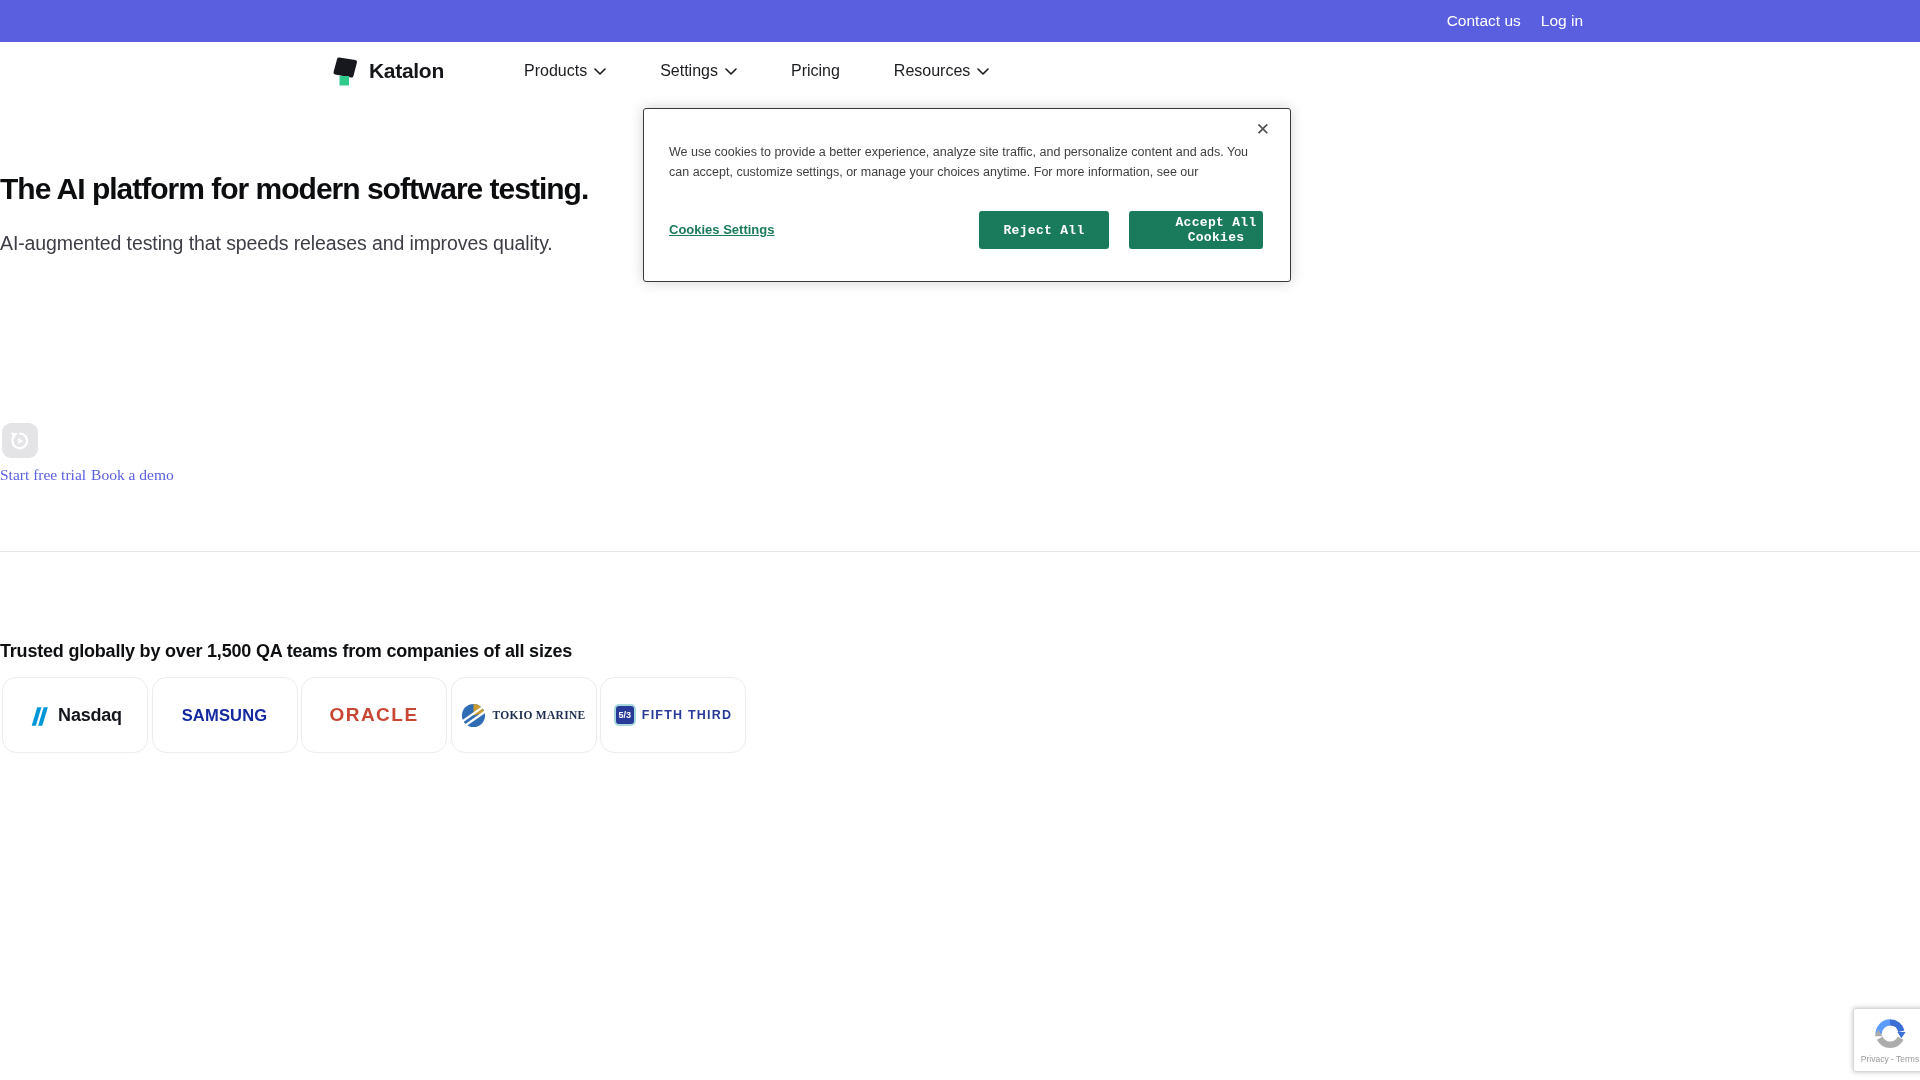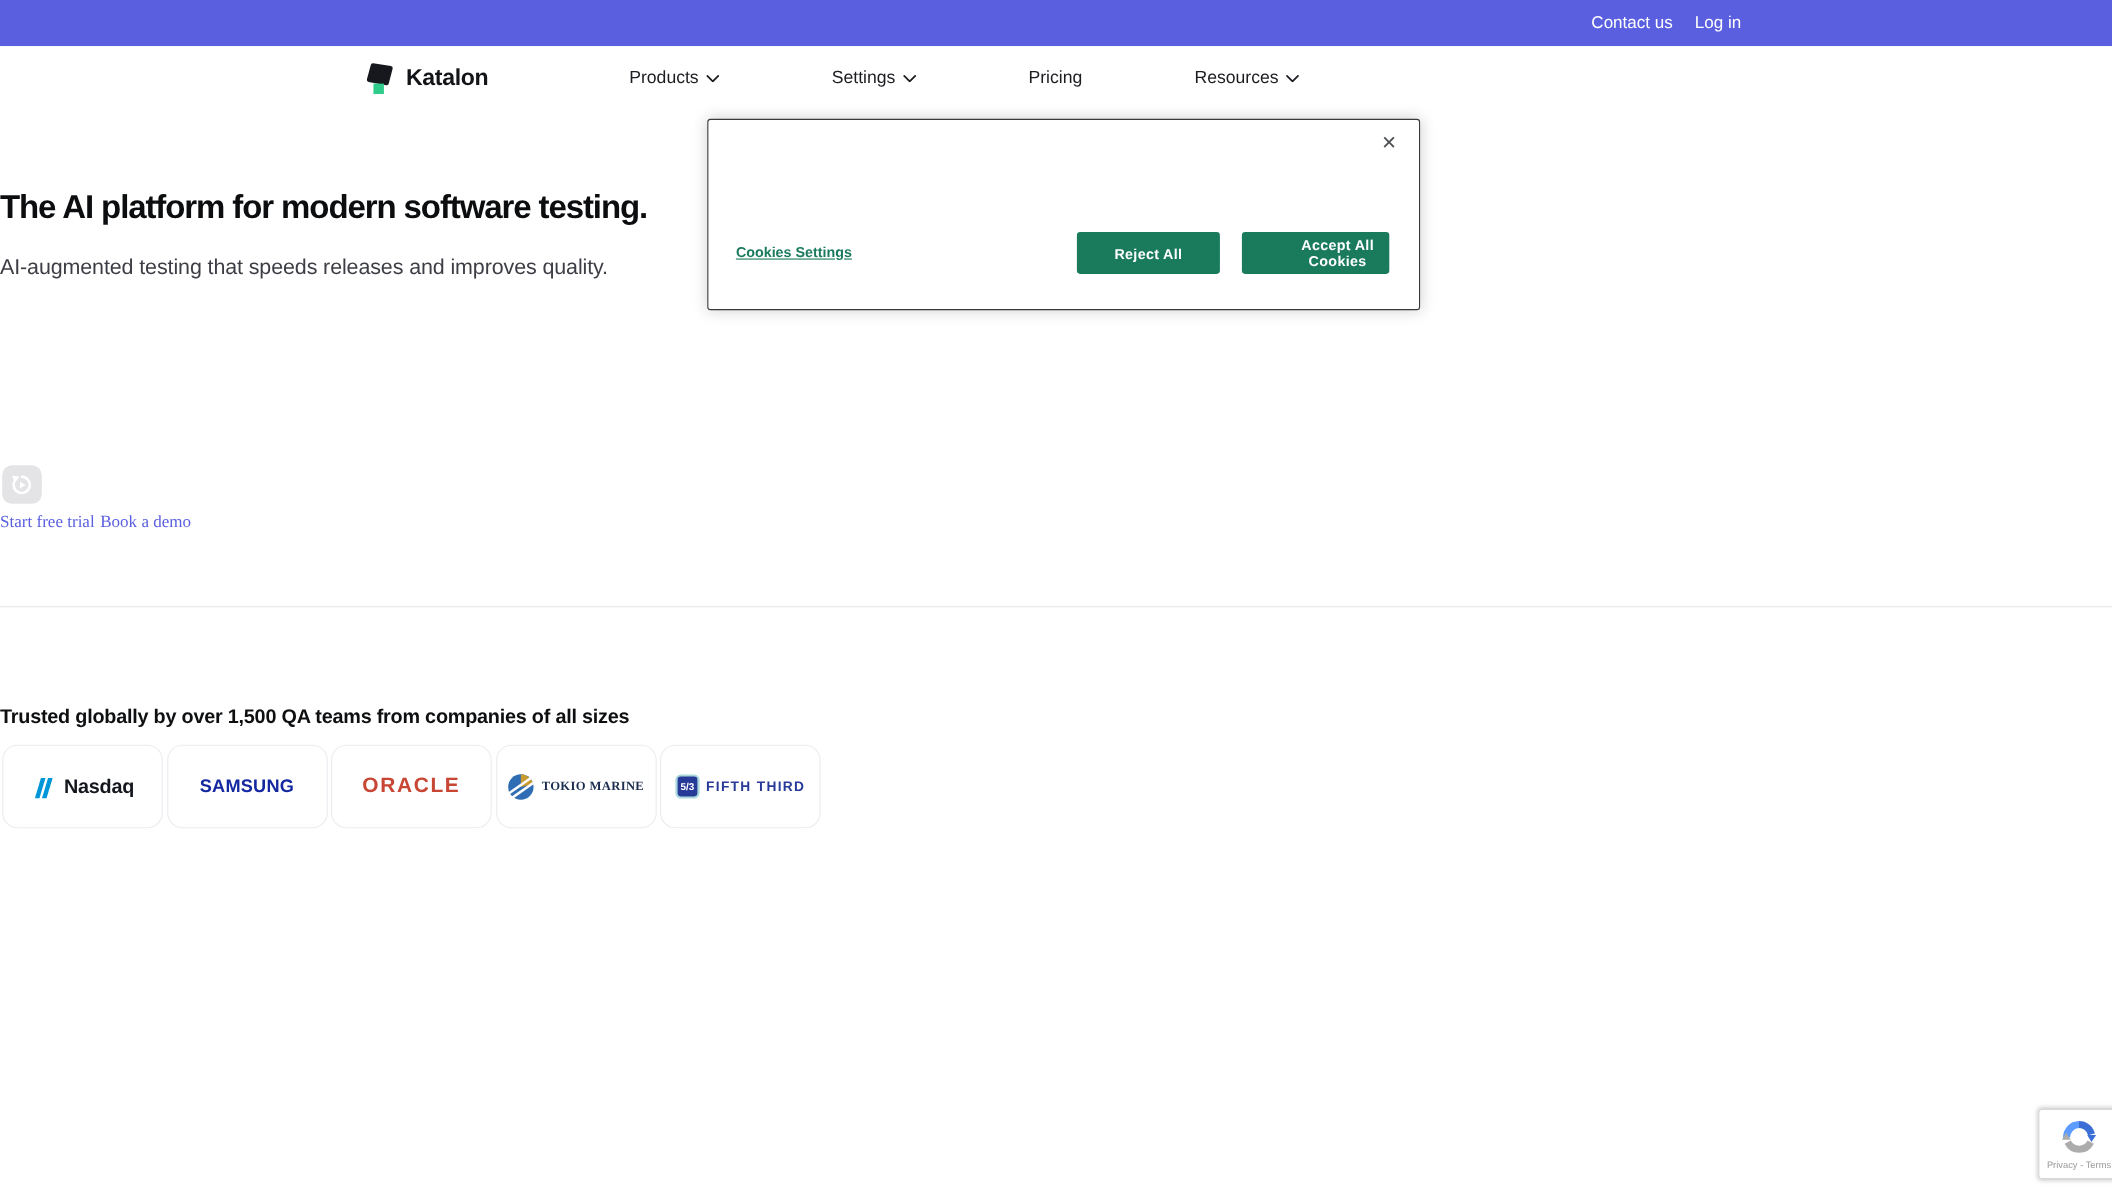--- a/index.html
+++ b/index.html
@@ -13,42 +13,42 @@
   
   .topbar { position:absolute; top:0; left:0; width:1920px; height:42px; background:var(--accent,#5A5FE0); }
   .topbar-links { position:absolute; right:337px; top:0; height:42px; display:flex; align-items:center; gap:20px; }
   .topbar-links a { color:#ffffff; font-size:15.5px; }
 
   
   .header { position:absolute; top:42px; left:0; width:1920px; height:58px; background:#ffffff;text-decoration:underline; }
   .brand { position:absolute; left:333px; top:14px; display:flex; align-items:center; gap:9px; cursor:pointer; }
   .brand-name { font-size:21px; font-weight:700; letter-spacing:-0.3px; color:#141518; }
   .nav { position:absolute; left:524px; top:0; height:58px; display:flex; align-items:center; gap:54px; }
-  .nav-item { display:flex; align-items:center; gap:7px; font-size:16px; font-weight:500; color:#1b1c20; cursor:pointer;margin-left:48px; }
+  .nav-item { display:flex; align-items:center; gap:7px; font-size:16px; font-weight:500; color:#1b1c20; cursor:pointer; }
 
   
   .hero-title { position:absolute; left:0; top:172px; font-size:30px; font-weight:700; letter-spacing:-1px; color:#0c0d0f; }
   .hero-subtitle { position:absolute; left:0; top:232px; font-size:19.5px; font-weight:400; letter-spacing:-0.1px; color:#3d3e45; }
   .replay-btn { position:absolute; left:2px; top:423px; width:36px; height:35px; border-radius:9px;
     background:#e4e4e6; display:flex; align-items:center; justify-content:center; cursor:pointer; }
   .hero-ctas { position:absolute; left:0; top:466px; font-size:15.5px; display:flex; gap:5px; }
   .hero-ctas a { color:var(--accent,#5A5FE0);font-family:Liberation Serif, serif; }
 
   .divider { position:absolute; left:0; top:551px; width:1920px; height:1px; background:#e7e7e9; }
 
   
   .cookie-dialog { position:absolute; left:643px; top:108px; width:648px; height:174px; background:#ffffff;
     border:1px solid #3a3a3a; border-radius:3px; box-shadow:0 0 14px rgba(0,0,0,0.18); }
   .cookie-close { position:absolute; top:12px; right:20px; font-size:17px; font-weight:700; color:#4f5255;
     cursor:pointer; line-height:1; }
   .cookie-msg { position:absolute; left:25px; top:33px; width:600px; font-size:12.5px; line-height:1.62; color:#3f3f40; }
   .cookie-settings { position:absolute; left:25px; top:113px; font-size:13px; font-weight:700;
     color:var(--green,#1A7A5C); text-decoration:underline; }
   .cookie-btn { position:absolute; top:102px; height:38px; border:none; border-radius:3px;
-    background:var(--green,#1A7A5C); color:#ffffff; font-family:Liberation Sans, sans-serif; font-size:13px; font-weight:700;
+    background:var(--green,#1A7A5C); color:#ffffff; font-family:Liberation Mono, monospace; font-size:13px; font-weight:700;
     letter-spacing:0.3px; cursor:pointer; }
   .btn-reject { left:335px; width:130px; }
   .btn-accept { left:485px; width:134px;padding-left:40px; }
 
   
   .trusted-heading { position:absolute; left:0; top:641px; font-size:18px; font-weight:600; letter-spacing:-0.2px; color:#0e0f11; }
   .logo-cards { position:absolute; left:2px; top:677px; display:flex; gap:3.5px; }
   .logo-card { width:146px; height:76px; background:#ffffff; border:1px solid #ececf0; border-radius:14px;
     display:flex; align-items:center; justify-content:center; gap:6px; }
   .nasdaq-text { font-size:18px; font-weight:600; letter-spacing:-0.2px; color:#13161c; }
@@ -123,20 +123,21 @@
 
 <div class="hero-ctas">
   <a>Start free trial</a>
   <a>Book a demo</a>
 </div>
 
 <div class="divider"></div>
 
 <div class="cookie-dialog" role="dialog">
   <span class="cookie-close">✕</span>
+  <p class="cookie-msg">We use cookies to provide a better experience, analyze site traffic, and personalize content and ads. You can accept, customize settings, or manage your choices anytime. For more information, see our</p>
   <a class="cookie-settings">Cookies Settings</a>
   <button class="cookie-btn btn-reject">Reject All</button>
   <button class="cookie-btn btn-accept">Accept All Cookies</button>
 </div>
 
 <h2 class="trusted-heading">Trusted globally by over 1,500 QA teams from companies of all sizes</h2>
 
 <div class="logo-cards">
 
   <div class="logo-card">

